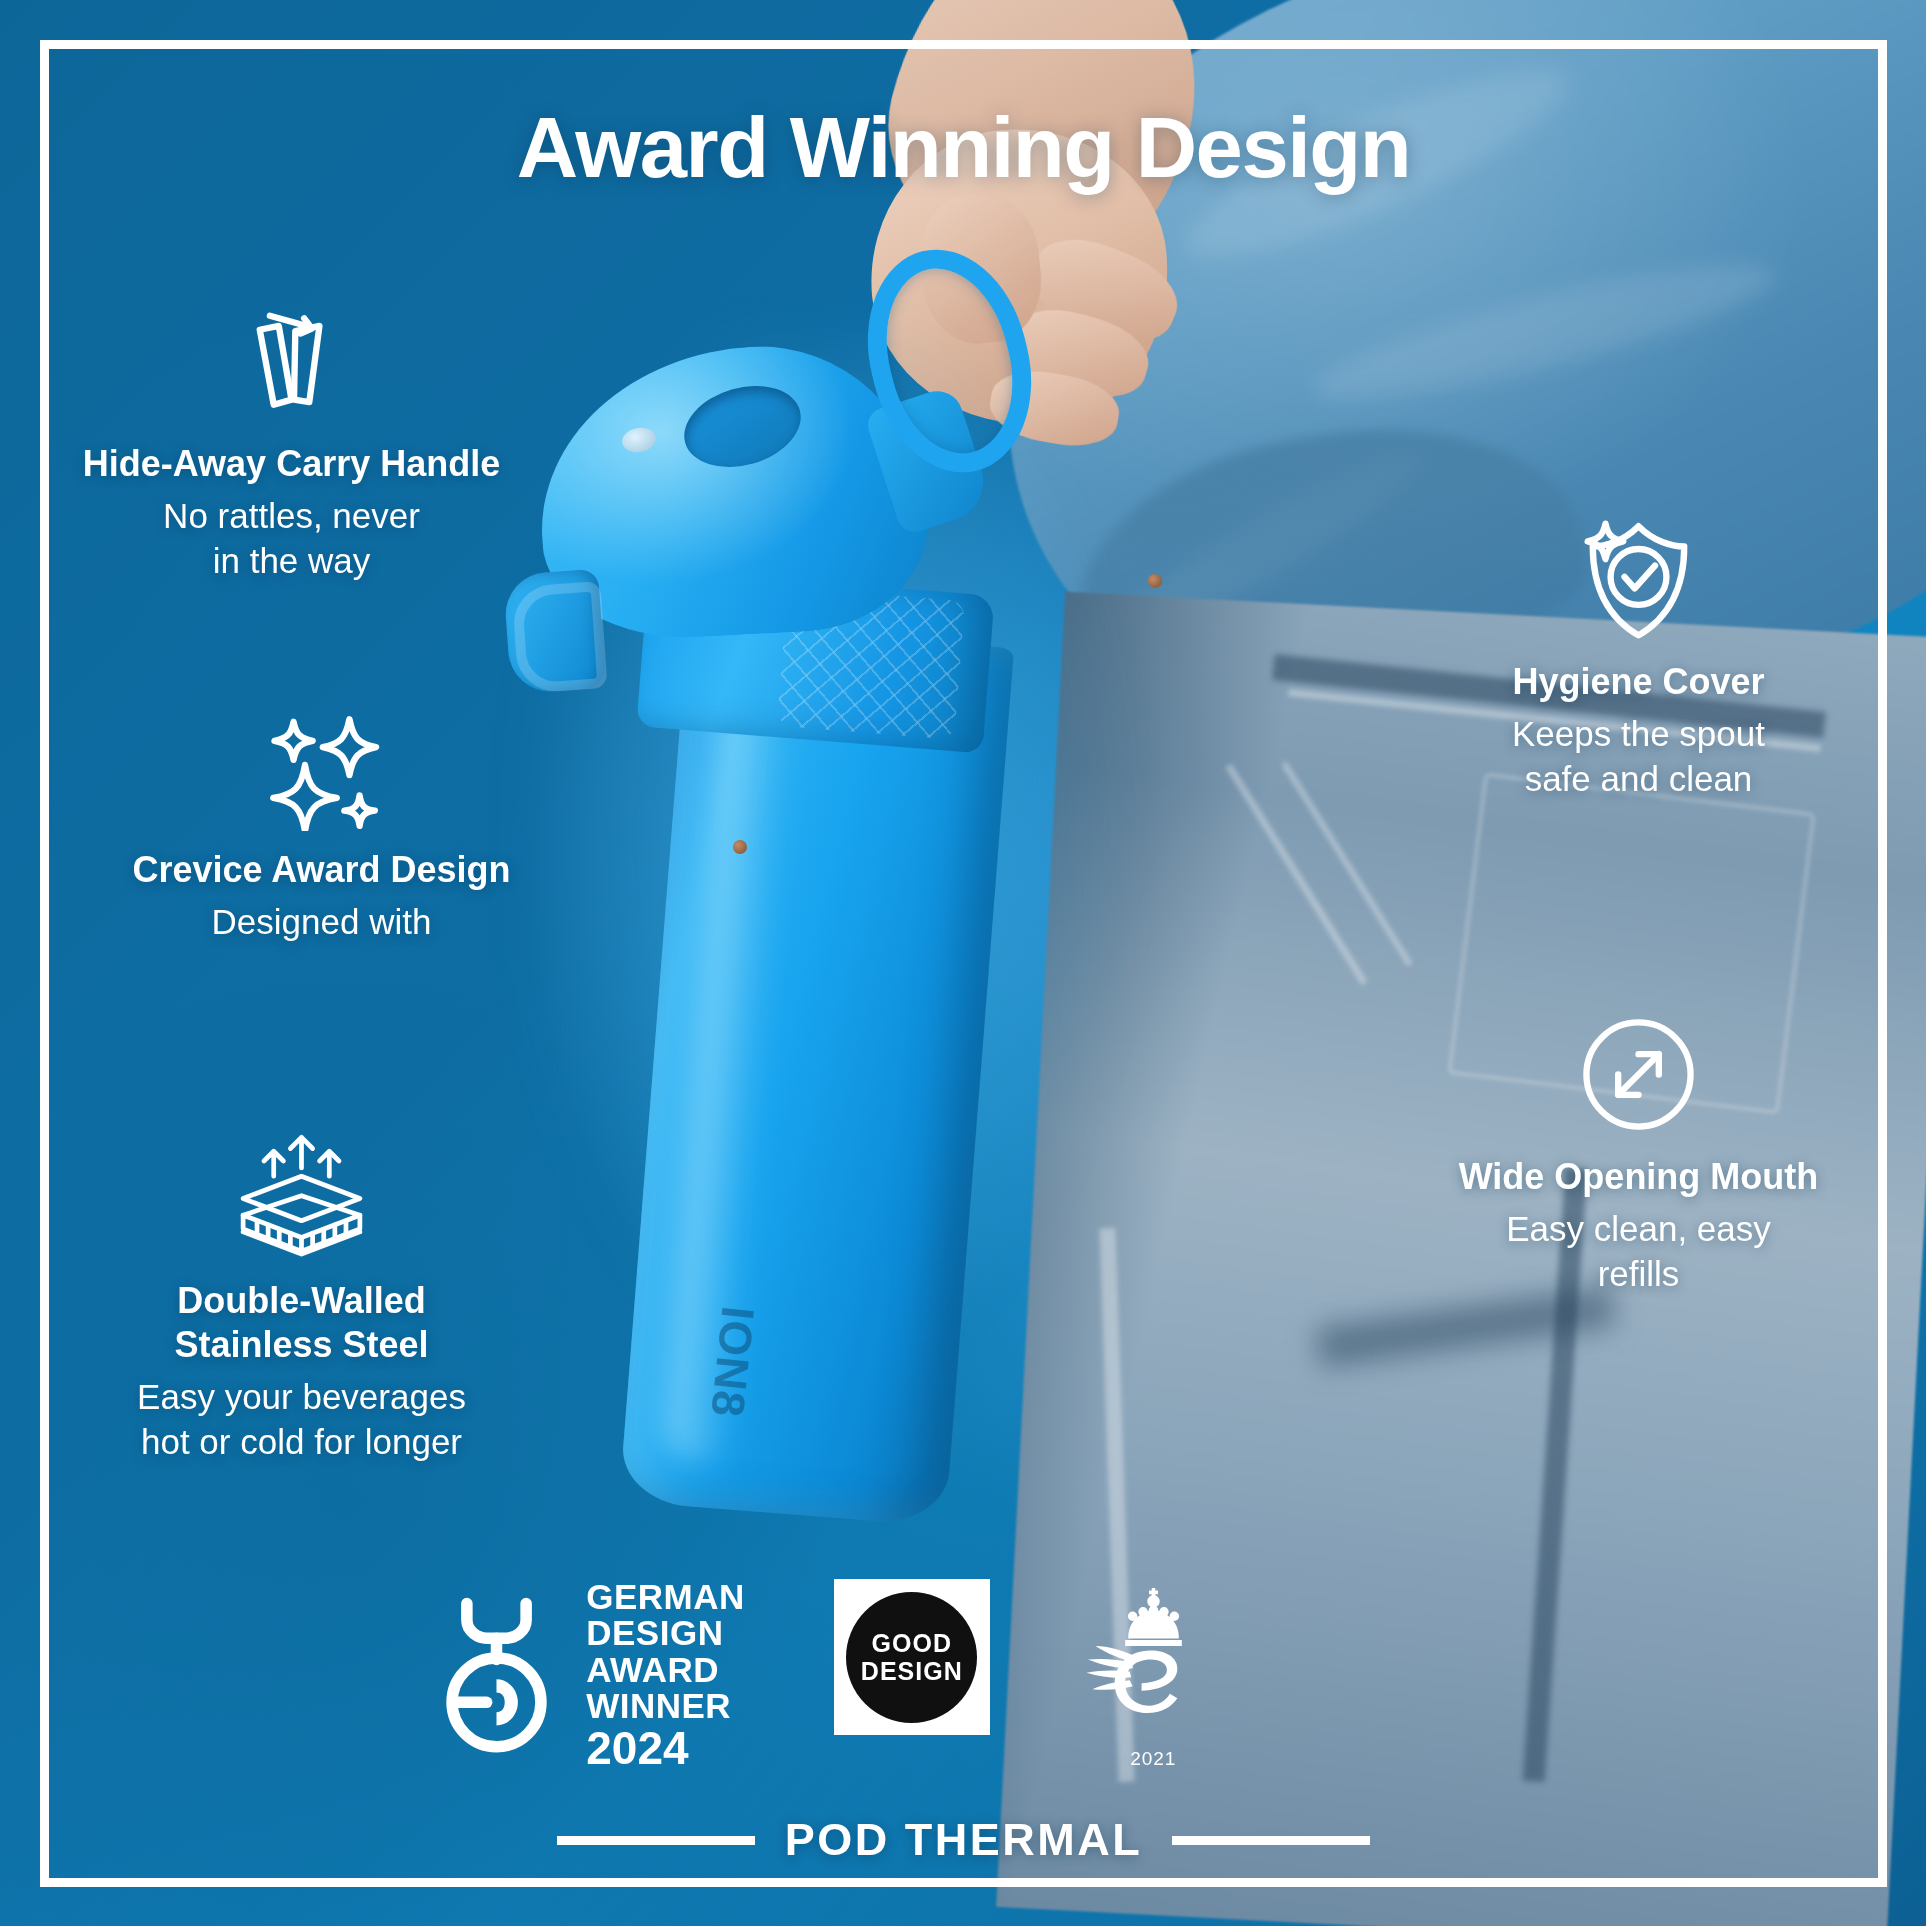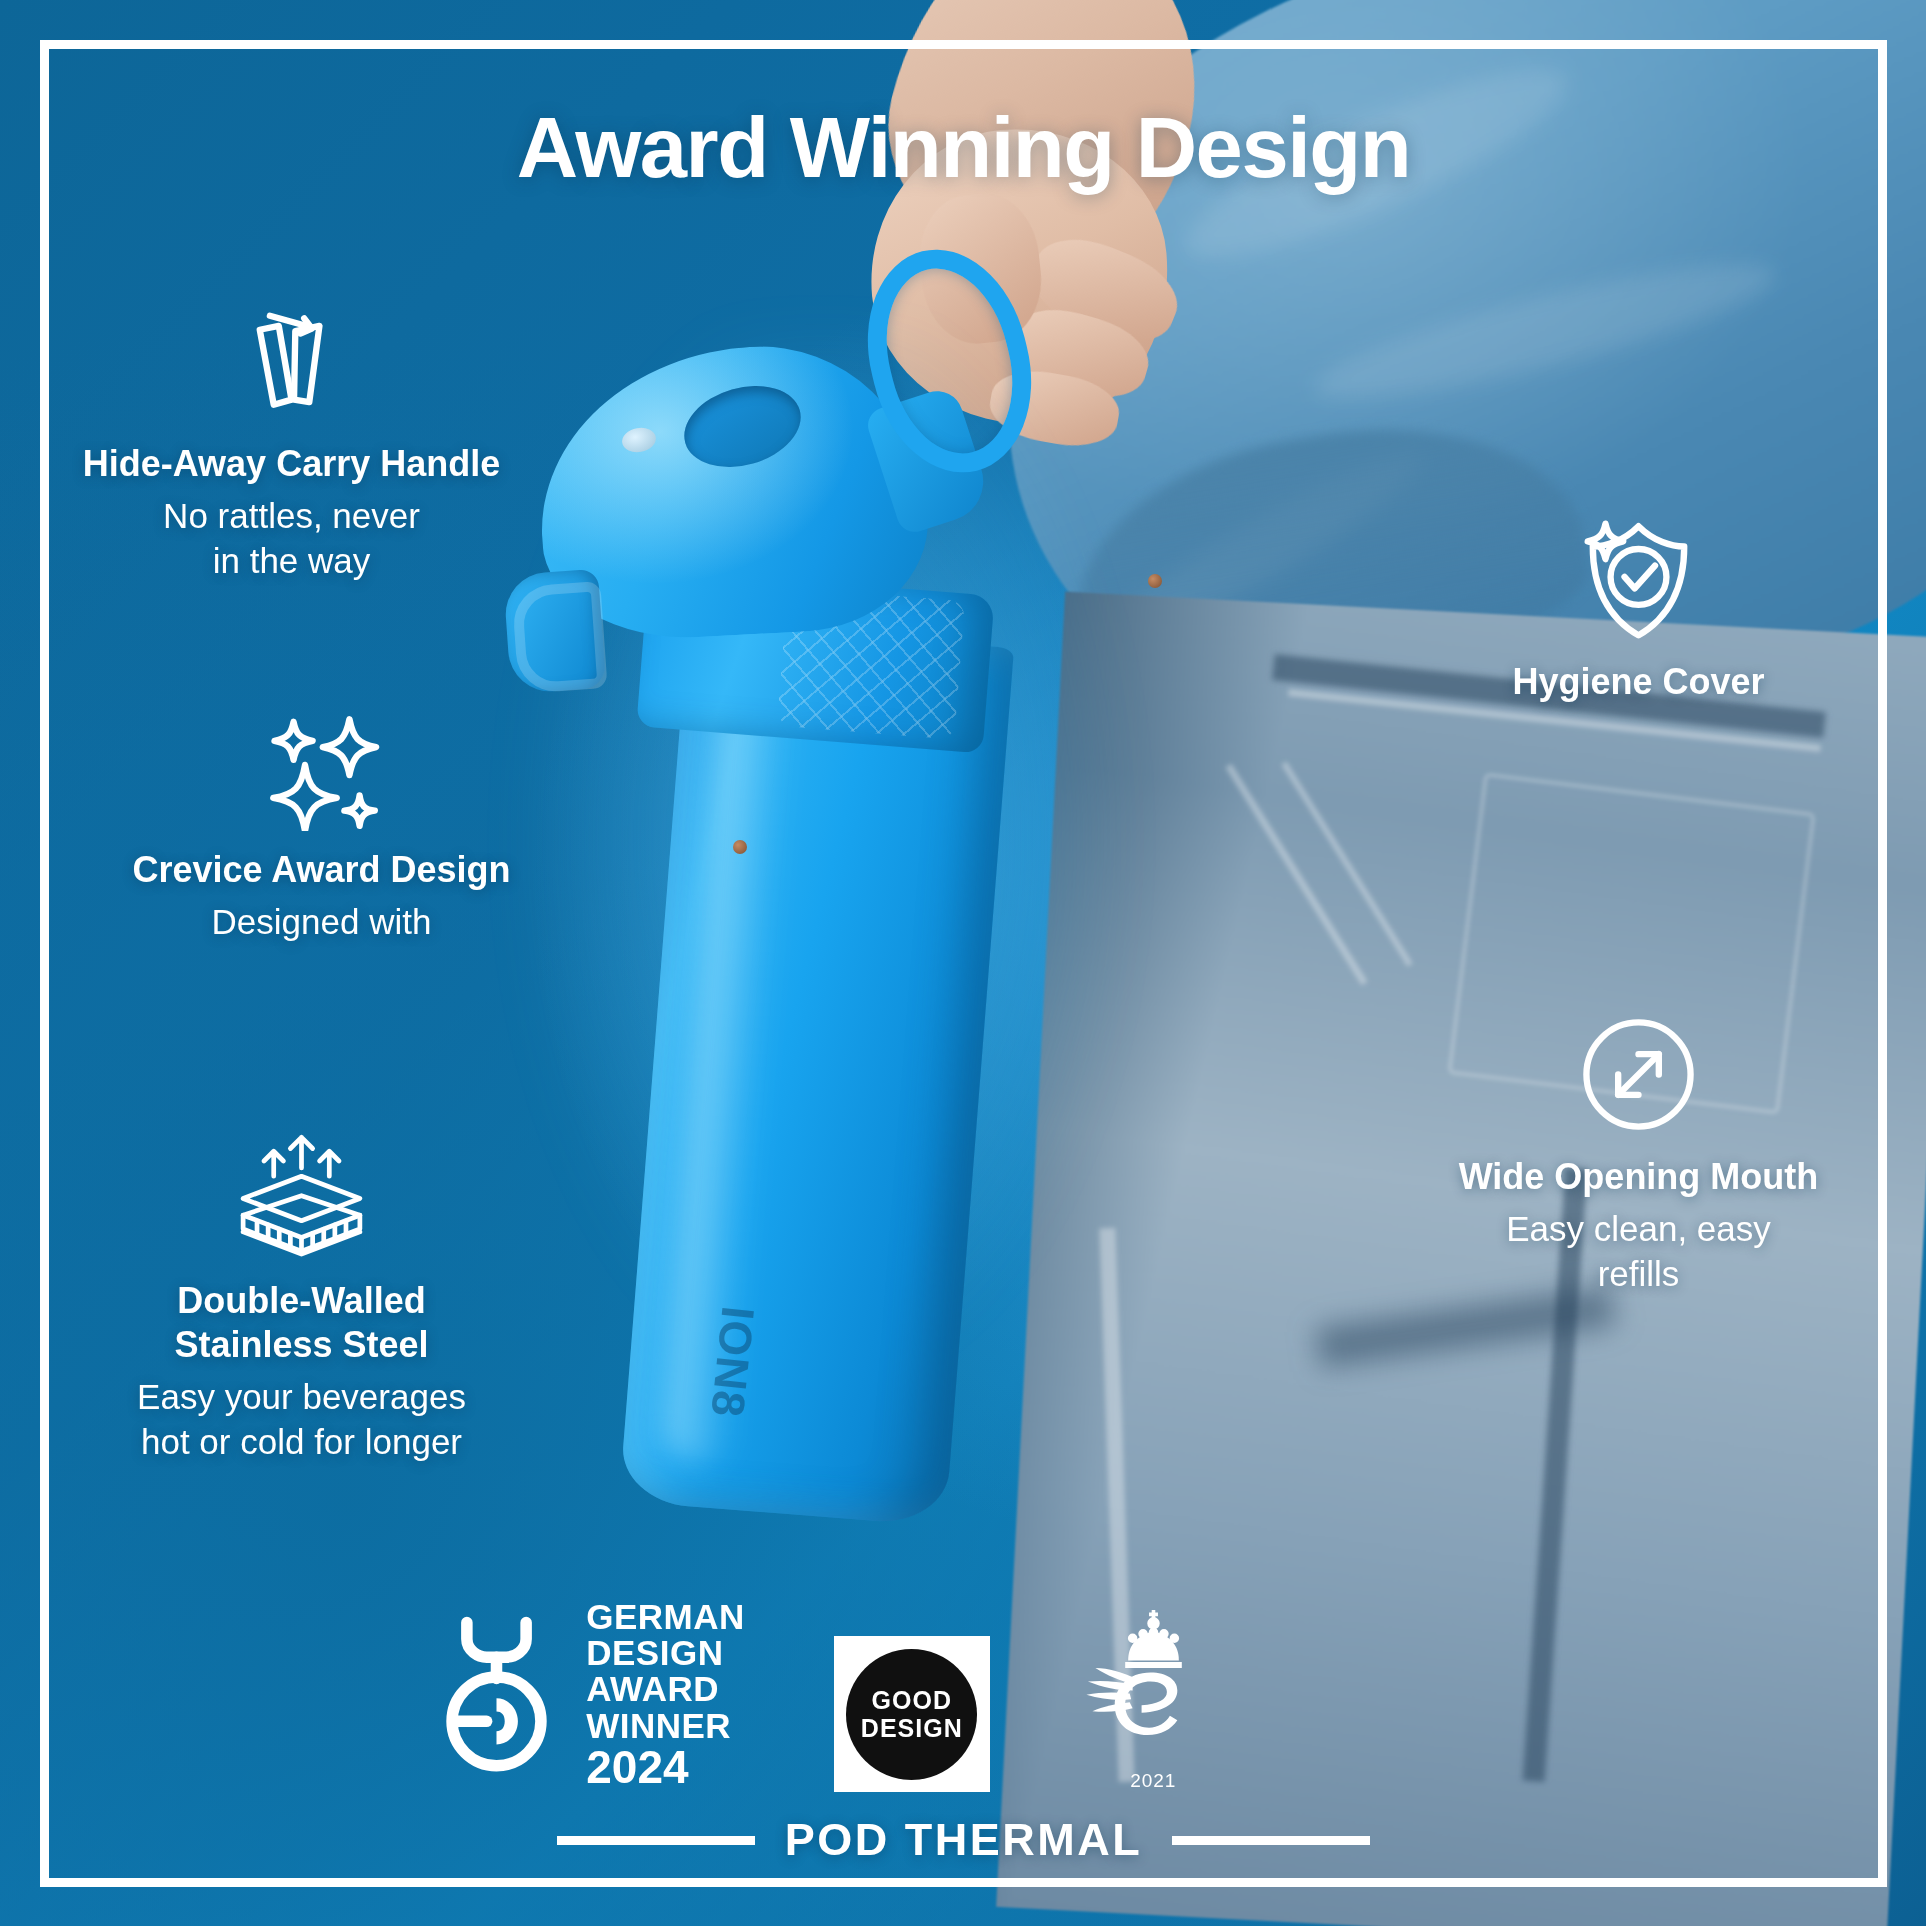--- a/index.html
+++ b/index.html
@@ -123,21 +123,21 @@
     text-shadow:0 2px 12px rgba(6,48,78,.4);}
 
   #feat-handle {left:54px;  top:297px; width:475px;}
   #feat-crevice{left:84px;  top:703px; width:475px;}
   #feat-walled {left:54px;  top:1134px;width:495px;}
   #feat-hygiene{left:1401px;top:515px; width:475px;}
   #feat-mouth  {left:1391px;top:1010px;width:495px;}
 
   
   .awards{position:absolute;left:0;top:1579px;width:1657px;height:213px;
-    display:flex;align-items:flex-end;justify-content:center;gap:89px;}
+    display:flex;align-items:flex-start;justify-content:center;gap:89px;}
   .gda{display:flex;align-items:center;gap:22px;color:#fff;}
   .gda-text{font-size:35px;font-weight:700;line-height:1.04;letter-spacing:0.5px;text-align:left;}
   .gda-year{font-size:46px;font-weight:700;letter-spacing:0px;}
   .good-design{width:156px;height:156px;background:#fff;display:flex;
     align-items:center;justify-content:center;}
   .gd-circle{width:131px;height:131px;border-radius:50%;background:#101010;
     display:flex;flex-direction:column;align-items:center;justify-content:center;
     color:#fff;font-size:25px;font-weight:700;line-height:1.12;letter-spacing:1px;}
   .queens{display:flex;flex-direction:column;align-items:center;color:#fff;}
   .queens-year{font-size:19px;margin-top:20px;letter-spacing:1px;}
@@ -260,20 +260,24 @@
   <div class="feature" id="feat-hygiene">
     <div class="icon">
       <svg width="127" height="127" viewBox="0 0 100 100" fill="none" stroke="#fff" stroke-width="5" stroke-linecap="round" stroke-linejoin="round">
         <path d="M24 6 C26 15 29 18 38 20 C29 22 26 25 24 34 C22 25 19 22 10 20 C19 18 22 15 24 6 Z"></path>
         <path d="M50 8 C62 20 76 24 86 24 C86 56 74 80 50 94 C26 80 14 56 14 24 C24 24 38 20 50 8 Z"></path>
         <circle cx="50" cy="48" r="22"></circle>
         <path d="M39 48 L47 57 L63 39"></path>
       </svg>
     </div>
     <div class="f-title">Hygiene Cover</div>
+    <div class="f-desc">
+      <div>Keeps the spout</div>
+      <div>safe and clean</div>
+    </div>
   </div>
 
   <div class="feature" id="feat-mouth">
     <div class="icon">
       <svg width="127" height="127" viewBox="0 0 100 100" fill="none" stroke="#fff" stroke-width="5" stroke-linecap="round" stroke-linejoin="round">
         <circle cx="50" cy="50" r="41"></circle>
         <path d="M34 66 L66 34"></path>
         <path d="M50 34 L66 34 L66 50"></path>
         <path d="M50 66 L34 66 L34 50"></path>
       </svg>

